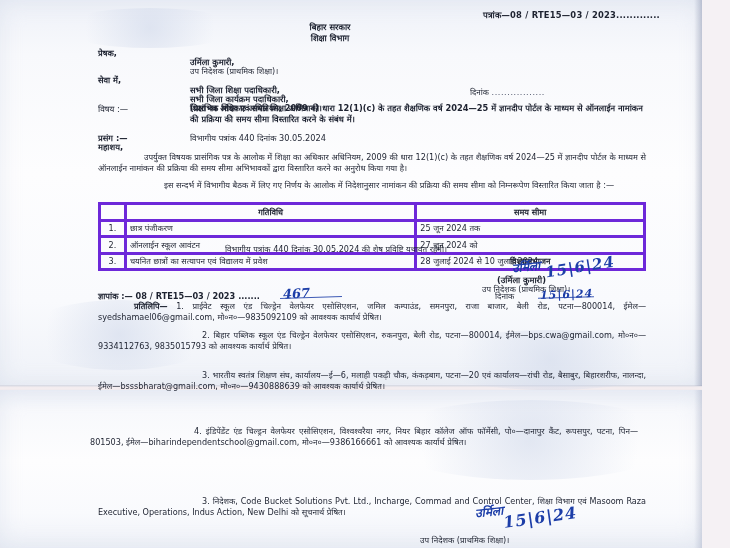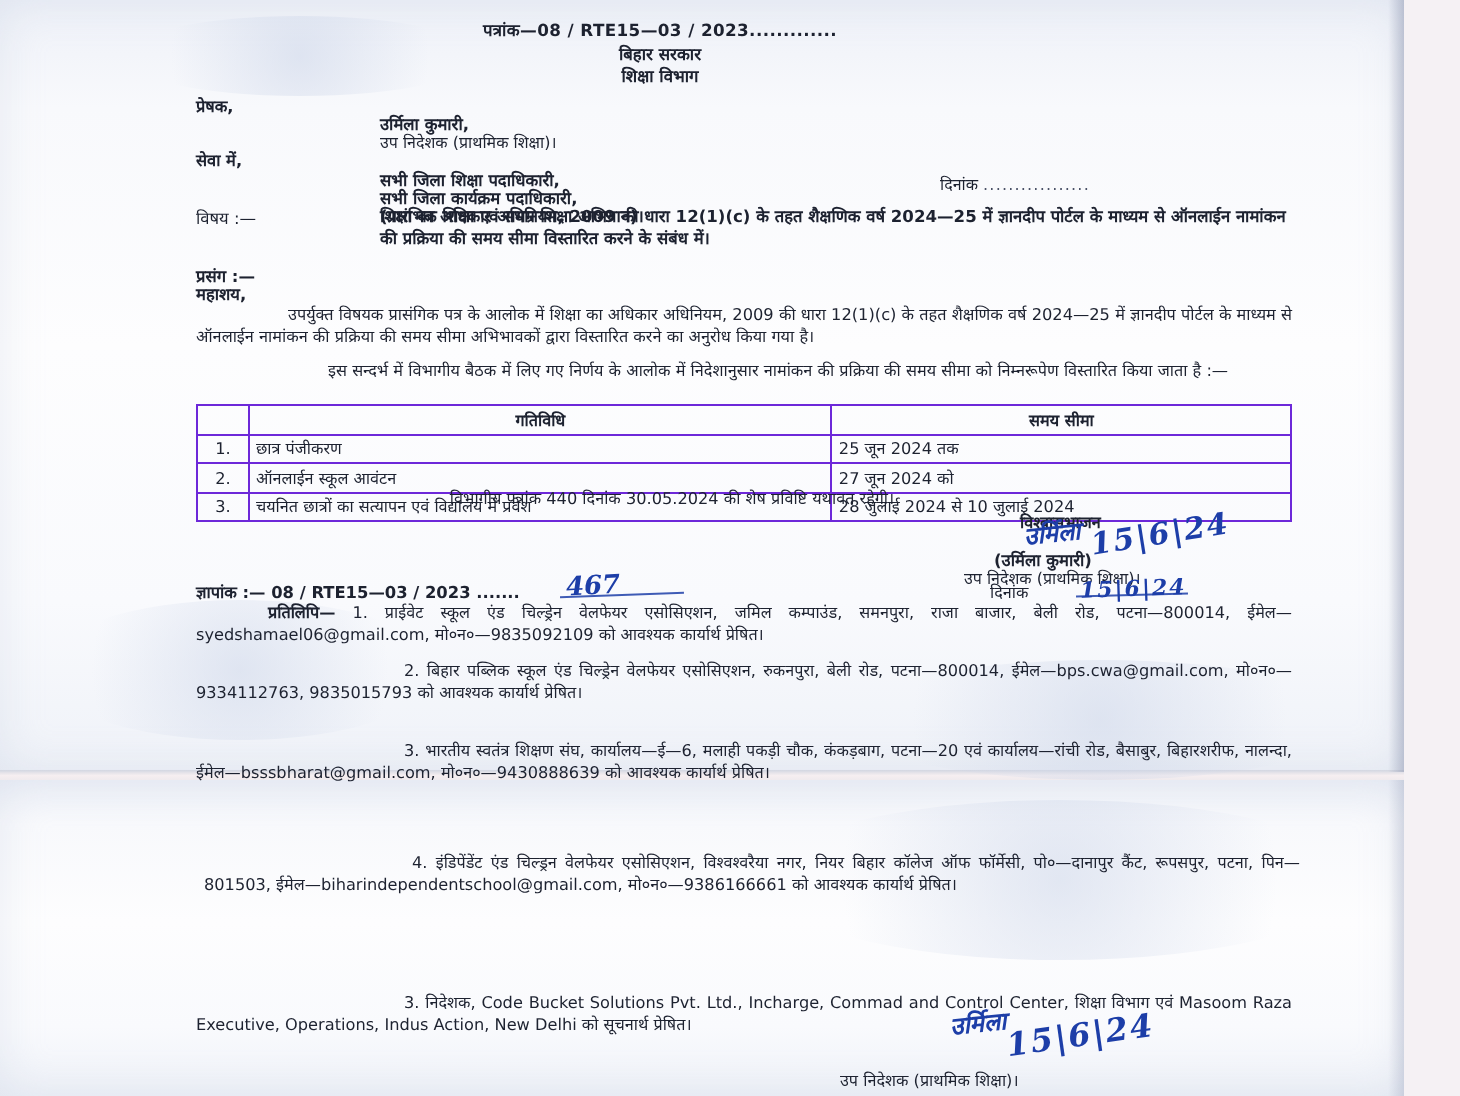--- a/index.html
+++ b/index.html
@@ -76,21 +76,21 @@
     color: #1d2230;
     font-size: 8.1px;
     line-height: 1.30;
   }
   .doc * { box-sizing: border-box; }
 
   .blk { position: absolute; }
   .b   { font-weight: bold; }
 
   
-  #hdr-ref   { left: 0; top: 10px;  width: 660px; text-align: center; font-weight: bold; font-size: 8.4px; letter-spacing: .2px; }
+  #hdr-ref   { left: 0; top: 10px;  width: 660px; text-align: right; font-weight: bold; font-size: 8.4px; letter-spacing: .2px; }
   #hdr-gov   { left: 0; top: 22px;  width: 660px; text-align: center; font-weight: bold; font-size: 8.4px; }
   #hdr-dept  { left: 0; top: 33px;  width: 660px; text-align: center; font-weight: bold; font-size: 8.4px; }
 
   
   #lbl-from    { left: 98px; top: 48px;  font-weight: bold; font-size: 8.2px; }
   #from-name   { left: 190px; top: 57px; font-weight: bold; font-size: 8.3px; }
   #from-desig  { left: 190px; top: 67px; font-size: 8.0px; }
   #lbl-to      { left: 98px; top: 75px;  font-weight: bold; font-size: 8.2px; }
   #to-1        { left: 190px; top: 85px; font-weight: bold; font-size: 8.3px; }
   #to-2        { left: 190px; top: 94px; font-weight: bold; font-size: 8.3px; }
@@ -111,21 +111,21 @@
   #para2    { left: 98px; top: 180px; width: 548px; text-align: justify; font-size: 8.15px; line-height: 1.40; text-indent: 66px; }
 
   
   #tbl { left: 98px; top: 202px; width: 548px; }
   table.schedule {
     width: 100%;
     border-collapse: collapse;
     font-size: 8.1px;
   }
   table.schedule th, table.schedule td {
-    border: 1px solid #6d28d9;
+    border: 3px solid #6d28d9;
     padding: 1.5px 3px;
     vertical-align: middle;
   }
   table.schedule th { font-weight: bold; text-align: center; }
   td.c-no   { width: 26px; text-align: center; }
   td.c-act  { width: 292px; }
   td.c-lim  { }
   th.h-act  { }
   th.h-lim  { width: 230px; }
 
@@ -138,21 +138,21 @@
 
   
   #memo-no   { left: 98px; top: 291px; font-weight: bold; font-size: 8.2px; }
   #memo-dt   { left: 495px; top: 291px; font-size: 8.1px; }
 
   
   #copy-1 { left: 98px; top: 301px; width: 548px; text-align: justify; font-size: 8.1px; line-height: 1.42; text-indent: 36px; }
   #copy-2 { left: 98px; top: 330px; width: 548px; text-align: justify; font-size: 8.1px; line-height: 1.42; text-indent: 104px; }
   #copy-3 { left: 98px; top: 370px; width: 548px; text-align: justify; font-size: 8.1px; line-height: 1.42; text-indent: 104px; }
 
-  #copy-4 { left: 102px; top: 426px; width: 548px; text-align: justify; font-size: 8.1px; line-height: 1.42; text-indent: 104px; }
+  #copy-4 { left: 90px; top: 426px; width: 548px; text-align: justify; font-size: 8.1px; line-height: 1.42; text-indent: 104px; }
   #copy-5 { left: 98px; top: 461px; width: 548px; text-align: justify; font-size: 8.1px; line-height: 1.42; text-indent: 104px; }
   #copy-6 { left: 98px; top: 496px; width: 548px; text-align: justify; font-size: 8.1px; line-height: 1.42; text-indent: 104px; }
 
   #sig2-des { left: 420px; top: 535px; font-size: 8.1px; }
 
   
   .ink {
     position: absolute;
     color: #1d3ea8;
     font-family: "DejaVu Serif", "Liberation Serif", serif;
@@ -210,20 +210,21 @@
 
   <div class="blk" id="date-line">
     <span>दिनांक</span>
     <span class="dots">.................</span>
   </div>
 
   <div class="blk" id="lbl-sub">विषय :—</div>
   <div class="blk" id="sub-body">शिक्षा का अधिकार अधिनियम, 2009 की धारा 12(1)(c) के तहत शैक्षणिक वर्ष 2024—25 में ज्ञानदीप पोर्टल के माध्यम से ऑनलाईन नामांकन की प्रक्रिया की समय सीमा विस्तारित करने के संबंध में।</div>
 
   <div class="blk" id="lbl-ctx">प्रसंग :—</div>
+  <div class="blk" id="ctx-body">विभागीय पत्रांक 440 दिनांक 30.05.2024</div>
 
   <div class="blk" id="salut">महाशय,</div>
 
   <div class="blk" id="para1">उपर्युक्त विषयक प्रासंगिक पत्र के आलोक में शिक्षा का अधिकार अधिनियम, 2009 की धारा 12(1)(c) के तहत शैक्षणिक वर्ष 2024—25 में ज्ञानदीप पोर्टल के माध्यम से ऑनलाईन नामांकन की प्रक्रिया की समय सीमा अभिभावकों द्वारा विस्तारित करने का अनुरोध किया गया है।</div>
   <div class="blk" id="para2">इस सन्दर्भ में विभागीय बैठक में लिए गए निर्णय के आलोक में निदेशानुसार नामांकन की प्रक्रिया की समय सीमा को निम्नरूपेण विस्तारित किया जाता है :—</div>
 
   <div class="blk" id="tbl">
     <table class="schedule">
       <thead>
         <tr>

